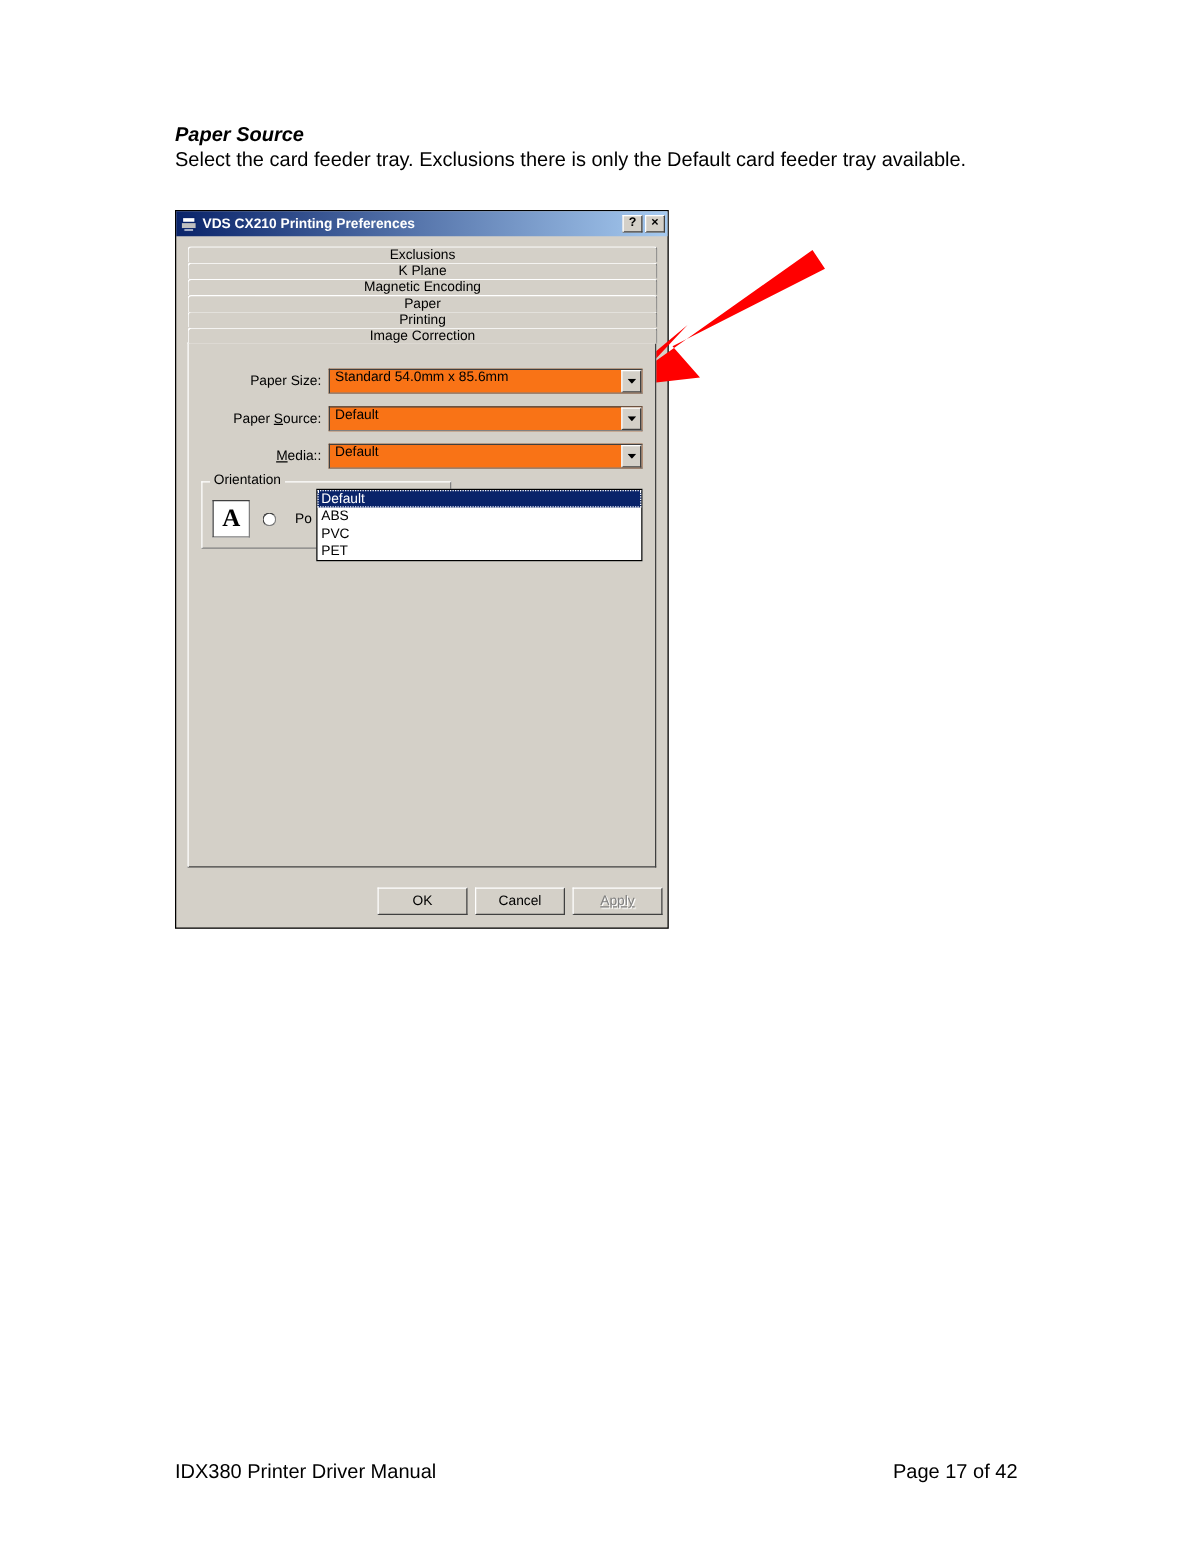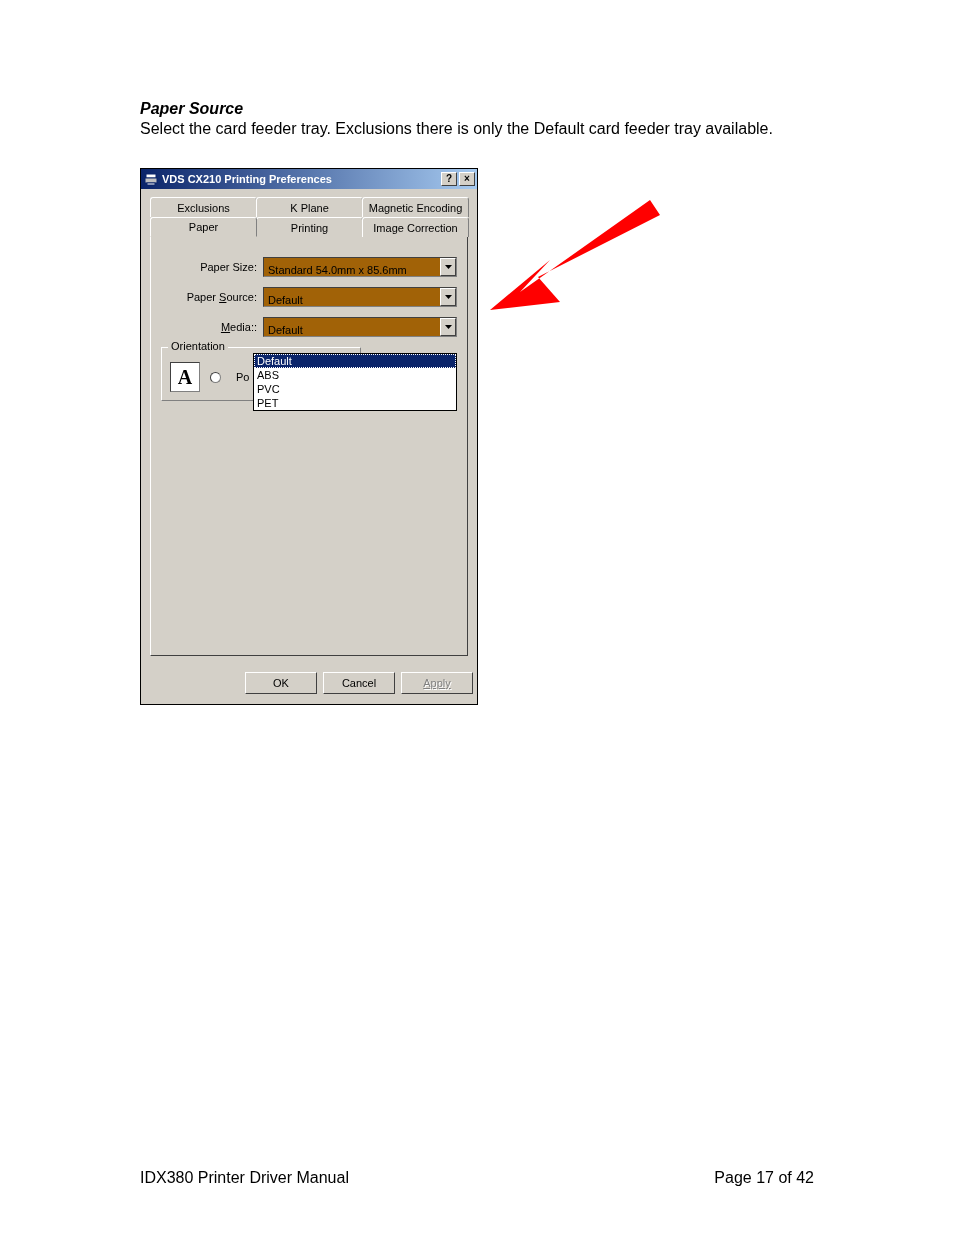--- a/index.html
+++ b/index.html
@@ -24,21 +24,21 @@
     margin: 0 0 2px 0;
   }
   .section-body {
     font-size: 16px;
     margin: 0 0 30px 0;
   }
 
   
   .dialog {
     position: relative;
-    width: 338px;
+    width: 395px;
     border: 1px solid #000;
     background: #d4d0c8;
     box-sizing: border-box;
     font-family: Tahoma, Arial, sans-serif;
     font-size: 11px;
   }
   .titlebar {
     height: 20px;
     background: linear-gradient(to right, #0a246a, #a6caf0);
     color: #fff;
@@ -76,20 +76,21 @@
     line-height: 1;
   }
 
   .tab-area {
     padding: 8px 9px 8px 9px;
   }
   .tabs-row {
     display: flex;
     position: relative;
     z-index: 2;
+    flex-direction: column;
   }
   .tab {
     flex: 1 1 0;
     height: 20px;
     border: 1px solid #808080;
     border-bottom: none;
     border-top: 1px solid #fff;
     border-left: 1px solid #fff;
     background: #d4d0c8;
     display:flex; align-items:center; justify-content:center;
@@ -129,26 +130,26 @@
   .form-row .lbl {
     width: 96px;
     text-align: right;
     padding-right: 6px;
     font-size: 11px;
   }
   .form-row .u { text-decoration: underline; }
   .combo {
     flex: 1 1 auto;
     height: 20px;
-    background:#a16207;
+    background:#f97316;
     border: 1px solid #808080;
     border-top-color:#404040;
     border-left-color:#404040;
     display:flex;
-    align-items:flex-end;
+    align-items:flex-start;
     box-sizing:border-box;
     position:relative;
   }
   .combo .combo-text {
     flex:1 1 auto;
     padding: 0 4px;
     font-size:11px;
     color:#000;
     white-space:nowrap;
     overflow:hidden;

